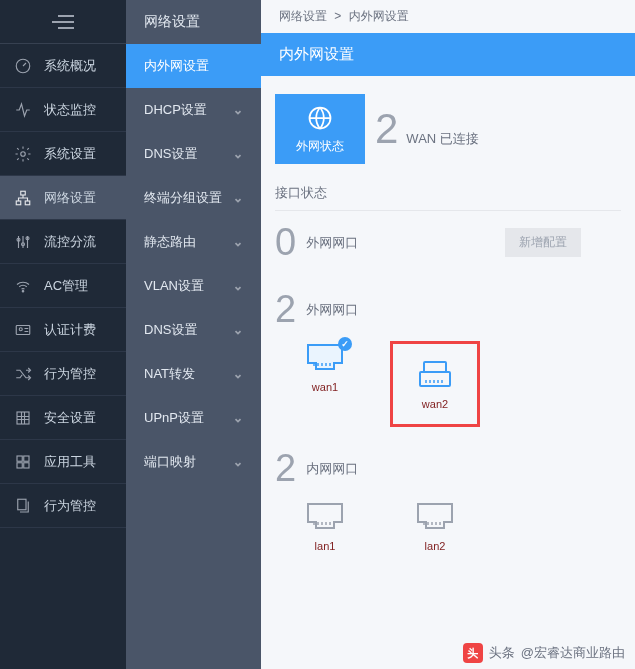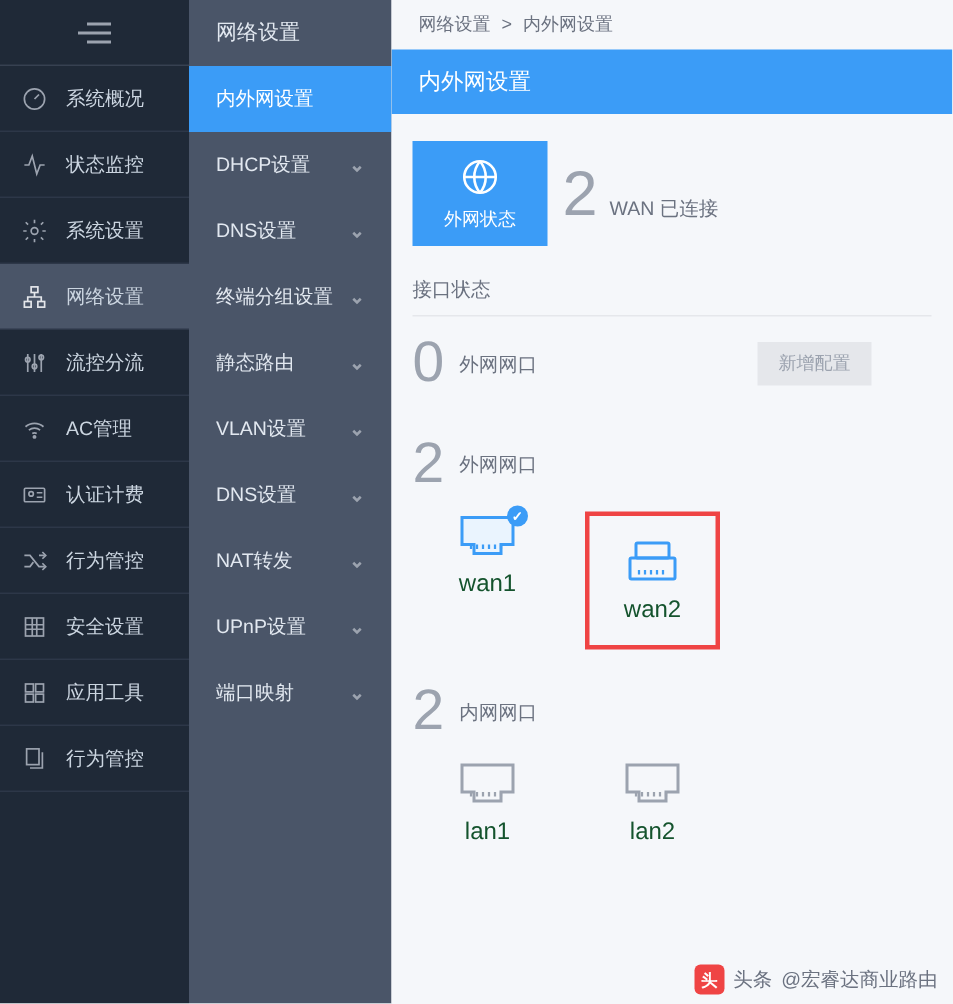--- a/index.html
+++ b/index.html
@@ -48,21 +48,21 @@
     .section-title { color: #6b7280; font-size: 13px; margin-bottom: 10px; padding-bottom: 8px; border-bottom: 1px solid #e5e7eb; }
     
     .port-row { display: flex; align-items: center; gap: 10px; margin-bottom: 24px; }
     .port-count { font-size: 38px; font-weight: 300; color: #9ca3af; }
     .port-label { color: #6b7280; font-size: 13px; }
     .btn-add { background: #e5e7eb; color: #9ca3af; border: none; padding: 6px 14px; font-size: 12px; margin-left: auto; margin-right: 40px; cursor: pointer; }
     
     .port-grid { display: flex; gap: 50px; padding-left: 20px; margin-top: 10px; margin-bottom: 20px; }
     .port-item { display: flex; flex-direction: column; align-items: center; gap: 8px; width: 60px; }
     .port-icon { width: 42px; height: 32px; position: relative; }
-    .port-name { color: #14532d; font-size: 16px; }
+    .port-name { color: #7f1d1d; font-size: 11px; }
     .highlight-box { border: 3px solid #ef4444; padding: 14px 12px; margin-left: -15px; margin-right: -15px; }
     
     .checkmark { position: absolute; top: -4px; right: -6px; width: 14px; height: 14px; background: #3b9cf7; border-radius: 50%; display: flex; align-items: center; justify-content: center; }
     .checkmark::after { content: "✓"; color: #fff; font-size: 9px; font-weight: bold; }
     
     .footer-credit { position: absolute; bottom: 6px; right: 10px; display: flex; align-items: center; gap: 6px; color: #6b7280; font-size: 13px; }
     .tt-logo { width: 20px; height: 20px; background: #ef4444; border-radius: 4px; color: #fff; display: flex; align-items: center; justify-content: center; font-size: 11px; font-weight: bold; }
   </style>
 </head>
 <body>

